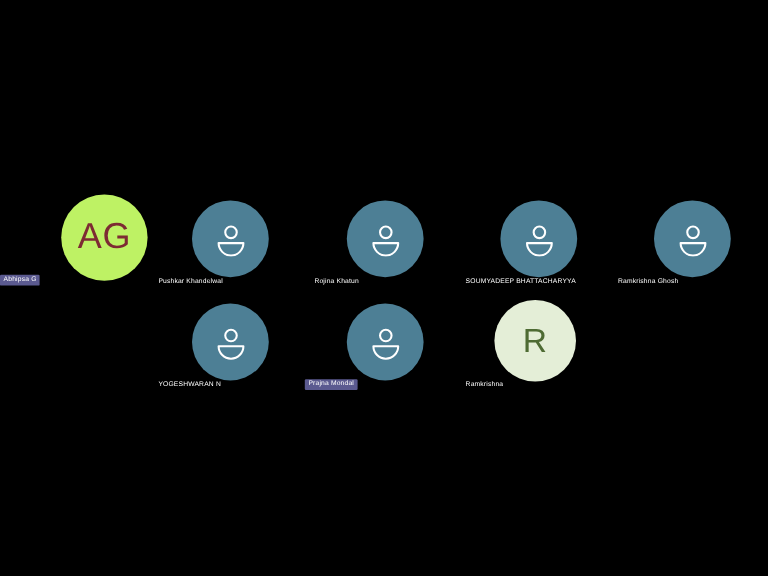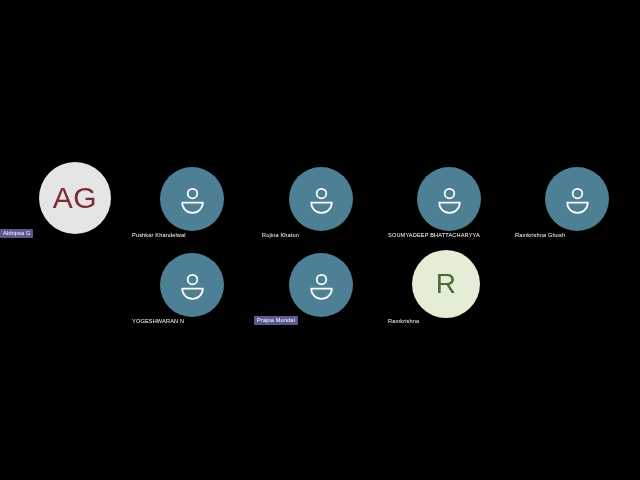--- a/index.html
+++ b/index.html
@@ -65,21 +65,21 @@
     padding: 0 3px;
     border-radius: 1px;
     color: #ffffff;
   }
 </style>
 </head>
 <body>
 
 <div id="stage">
     <div class="tile">
-      <div class="avatar" style="left: 39px; top: 162px; width: 72px; height: 72px; background: #e5e5e5;">
+      <div class="avatar" style="left: 51px; top: 162px; width: 72px; height: 72px; background: #bef264;">
         <span class="avatar-initials" style="font-size: 30px; color: rgb(125, 43, 51);">AG</span>
       </div>
       <div class="nameplate highlight" style="left: 0px; top: 229px; background: rgb(91, 90, 144);">Abhipsa G</div>
     </div>
     <div class="tile">
       <div class="avatar" style="left: 160px; top: 167px; width: 64px; height: 64px; background: rgb(77, 127, 149);">
         <svg width="29" height="29" viewBox="0 0 32 32" class="person-icon">
           <circle cx="16" cy="9.5" r="5.3" fill="none" stroke="#ffffff" stroke-width="1.9"></circle>
           <path d="M4.6 19.4 H27.4 A11.4 11.4 0 0 1 4.6 19.4 Z" fill="none" stroke="#ffffff" stroke-width="1.9" stroke-linejoin="round"></path>
         </svg>

